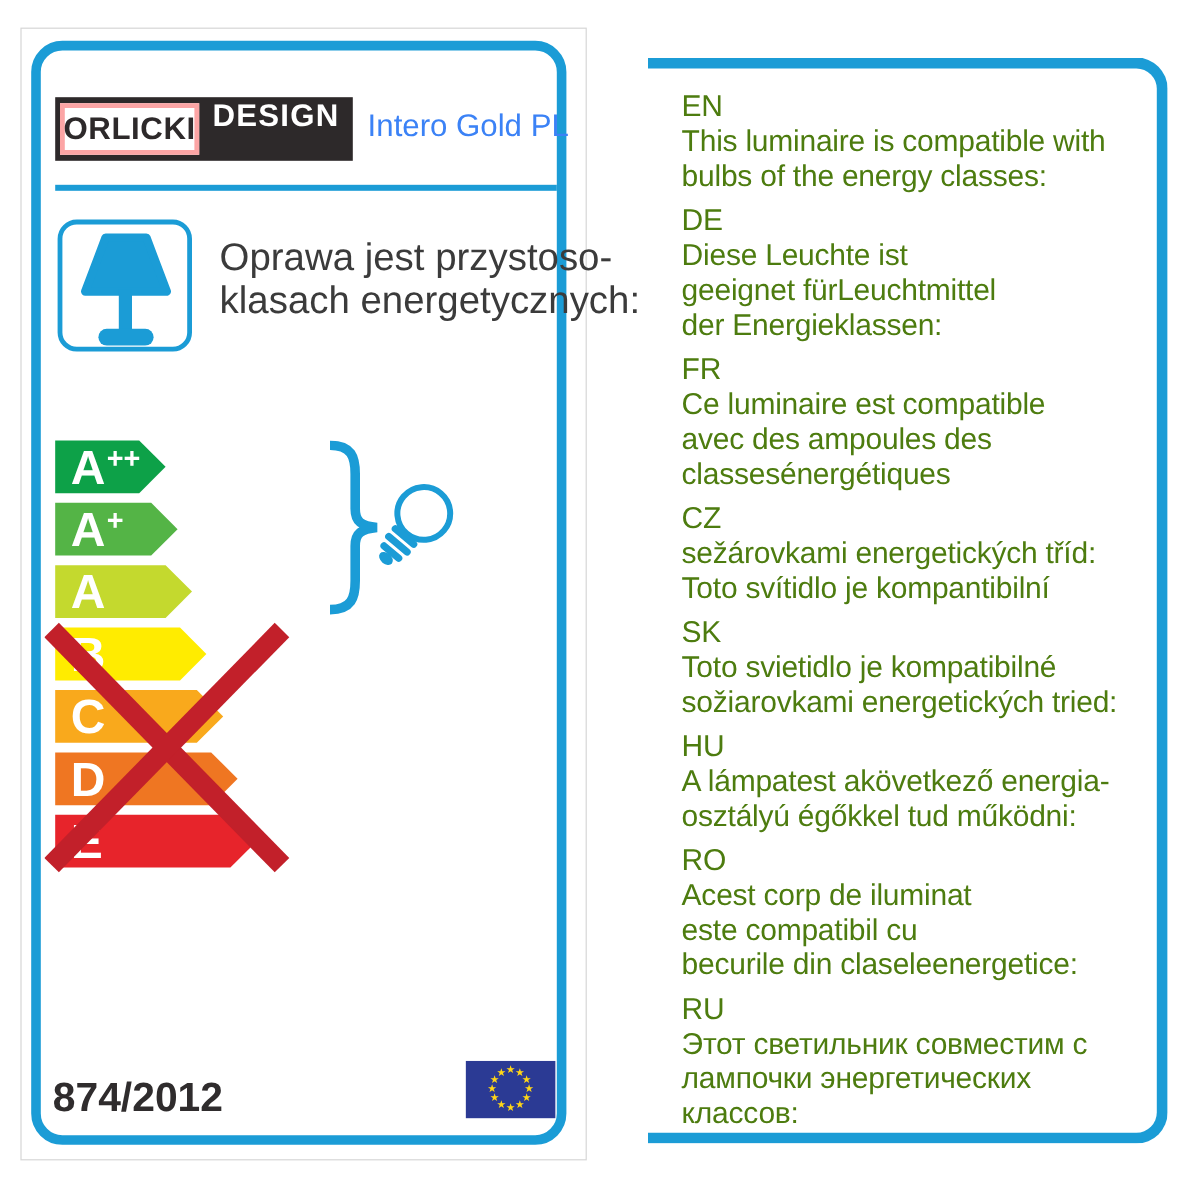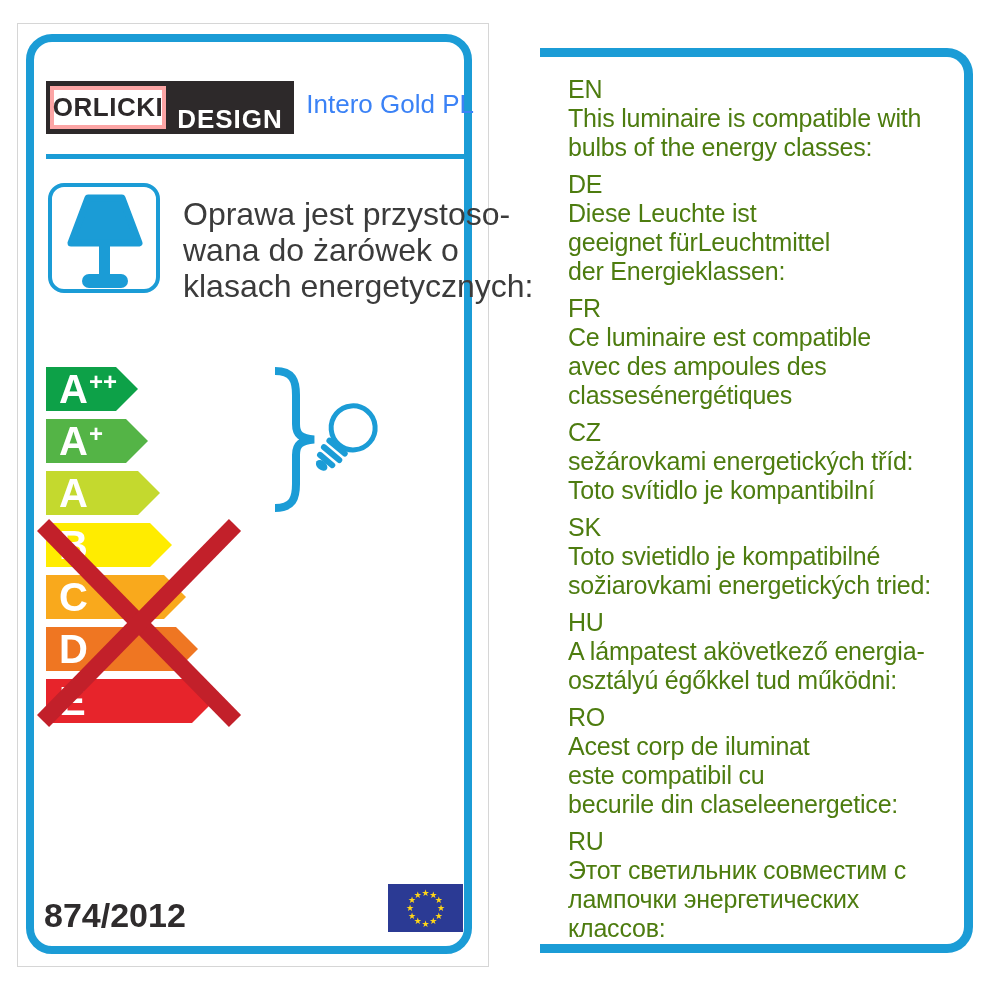--- a/index.html
+++ b/index.html
@@ -9,22 +9,22 @@
   
   .left-image{position:absolute;left:17px;top:23px;width:470px;height:942px;
     border:1px solid #d6d6d6;background:#fff;}
   .panel-border{position:absolute;left:8px;top:10px;width:446px;height:920px;
     box-sizing:border-box;border:8px solid #1b9cd6;border-radius:26px;}
 
   .logo{position:absolute;left:28px;top:57px;width:248px;height:53px;background:#2d292a;}
   .logo-left{position:absolute;left:4px;top:5px;width:116px;height:43px;box-sizing:border-box;
     border:4px solid #fca5a5;background:#ffffff;display:flex;align-items:center;justify-content:center;}
   .logo-left span{font-size:26px;font-weight:bold;color:#2d292a;letter-spacing:.5px;}
-  .logo-right{position:absolute;left:120px;top:12px;width:128px;height:53px;
-    display:flex;align-items:center;justify-content:center;}
+  .logo-right{position:absolute;left:120px;top:0;width:128px;height:53px;
+    display:flex;justify-content:center;}
   .logo-right span{font-size:26px;font-weight:bold;color:#ffffff;letter-spacing:1px;}
   .product-name{position:absolute;left:280px;top:65px;width:176px;text-align:right;
     font-size:26px;color:#3b82f6;white-space:nowrap;}
 
   .divider{position:absolute;left:28px;top:130px;width:418px;height:5px;background:#1b9cd6;}
 
   .lamp-box{position:absolute;left:30px;top:159px;width:112px;height:110px;box-sizing:border-box;
     border:4px solid #1b9cd6;border-radius:16px;}
   .desc{position:absolute;left:165px;top:172px;width:292px;font-size:32px;line-height:36px;
     color:#3b3b3b;white-space:nowrap;}
@@ -69,21 +69,20 @@
     <div class="lamp-box">
       <svg width="104" height="102" viewBox="0 0 104 102">
         <path d="M36 11 L70 11 L87 56 L19 56 Z" fill="#1b9cd6" stroke="#1b9cd6" stroke-width="7" stroke-linejoin="round"></path>
         <rect x="47" y="54" width="11" height="36" fill="#1b9cd6"></rect>
         <rect x="30" y="87" width="46" height="14" rx="7" fill="#1b9cd6"></rect>
       </svg>
     </div>
 
     <div class="desc">
       <div>Oprawa jest przystoso-</div>
-      <div>wana do żarówek o</div>
       <div>klasach energetycznych:</div>
     </div>
 
     <svg id="arrows-svg" class="arrows" width="210" height="372" viewBox="0 0 210 372">
         <path d="M9 8 h70 l22 22 l-22 22 h-70 Z" fill="#0da148"></path>
         <text x="22" y="44" fill="#ffffff" font-size="40" font-weight="bold" font-family="&quot;Liberation Sans&quot;,sans-serif">A<tspan dy="-13" dx="1" font-size="24">++</tspan></text>
         <path d="M9 60 h80 l22 22 l-22 22 h-80 Z" fill="#54b446"></path>
         <text x="22" y="96" fill="#ffffff" font-size="40" font-weight="bold" font-family="&quot;Liberation Sans&quot;,sans-serif">A<tspan dy="-13" dx="1" font-size="24">+</tspan></text>
         <path d="M9 112 h92 l22 22 l-22 22 h-92 Z" fill="#c4d92e"></path>
         <text x="22" y="148" fill="#ffffff" font-size="40" font-weight="bold" font-family="&quot;Liberation Sans&quot;,sans-serif">A</text>

